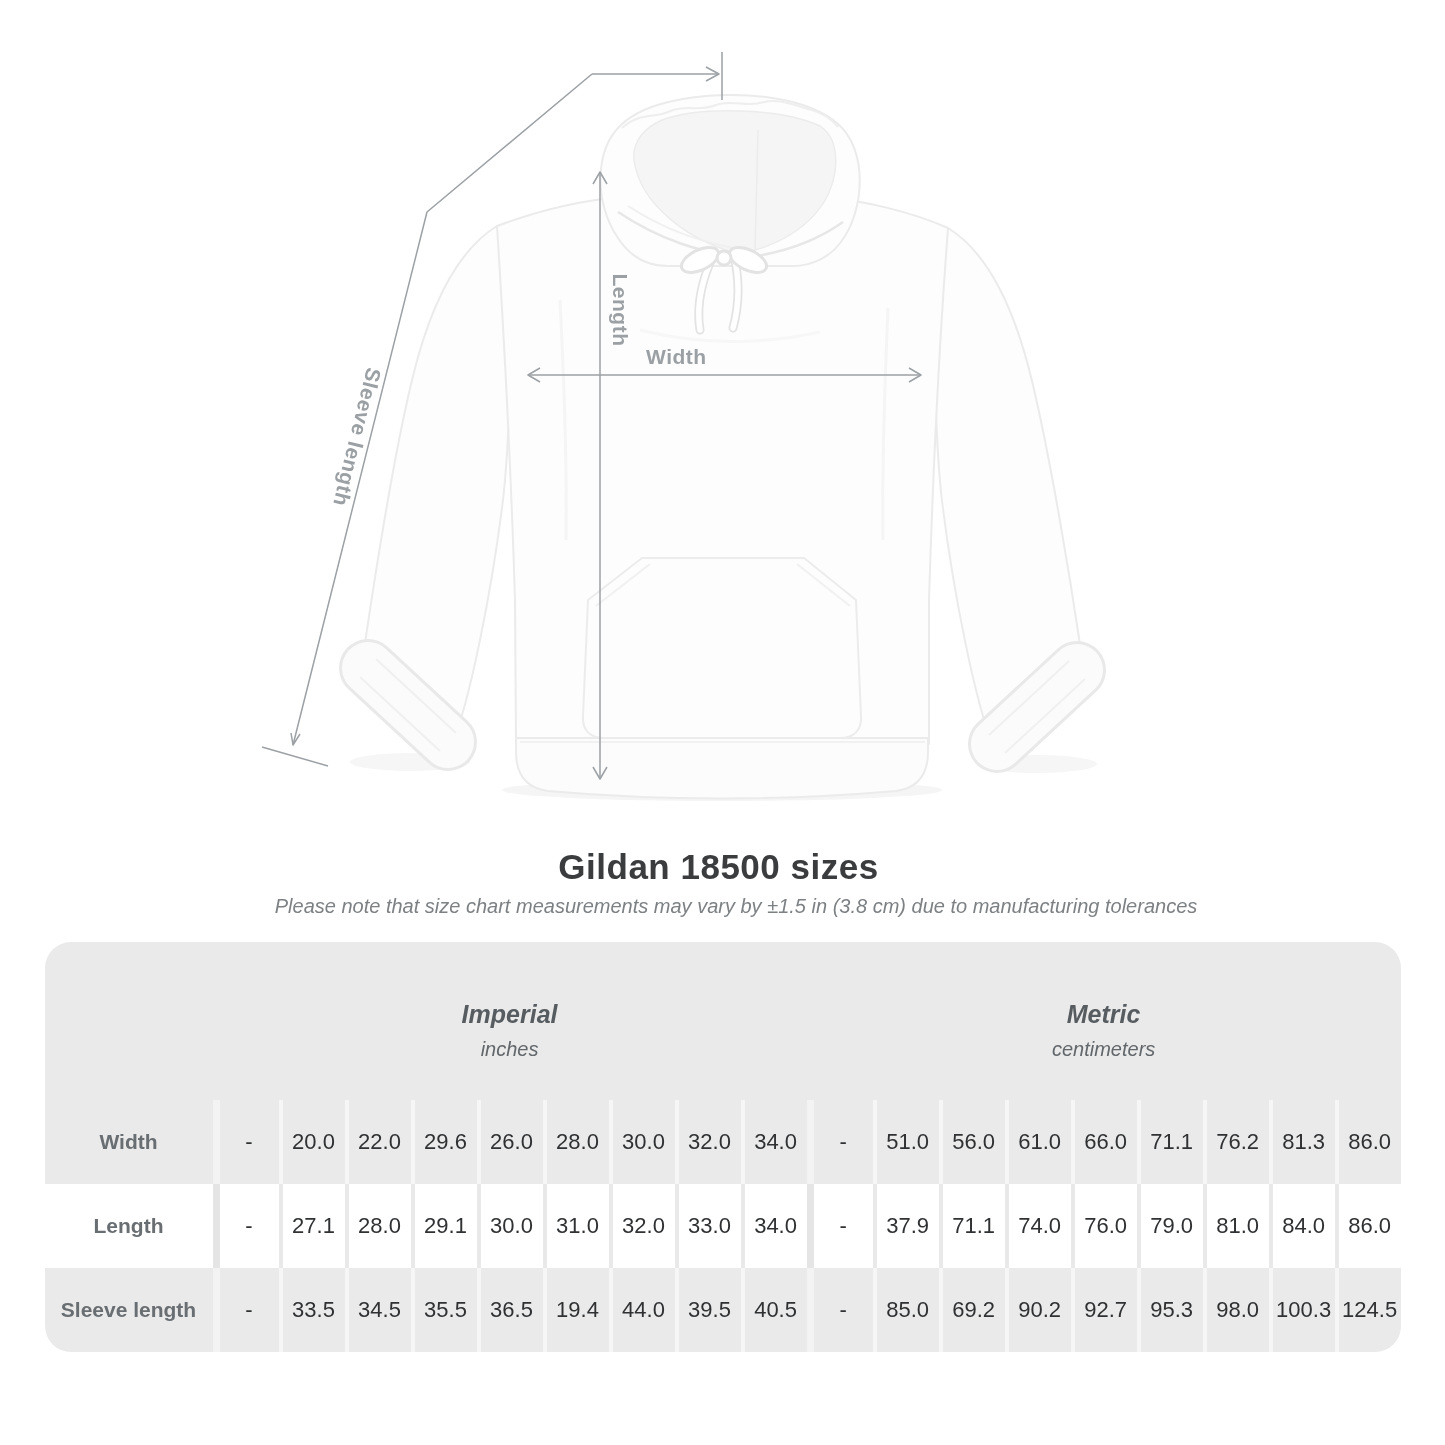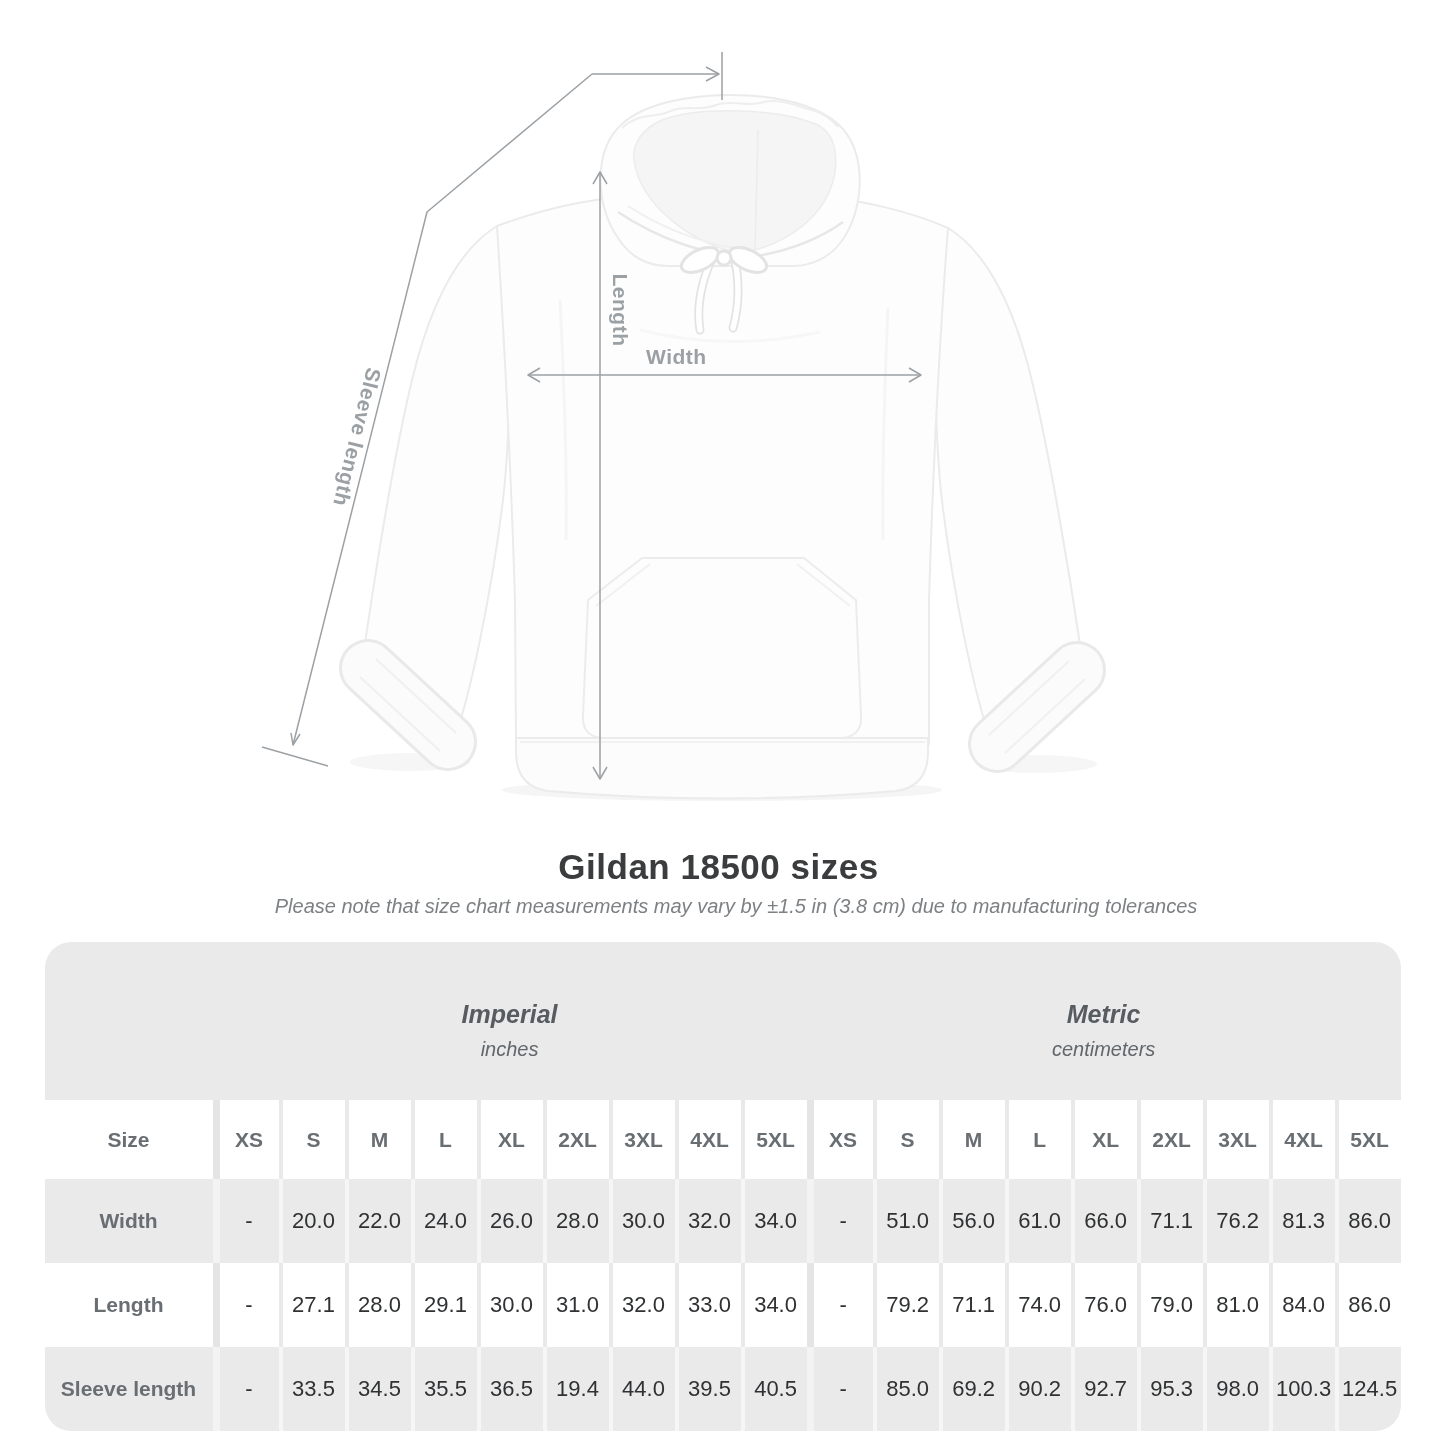--- a/index.html
+++ b/index.html
@@ -201,48 +201,27 @@
       <td colspan="9">
         <div class="unit-title">Imperial</div>
         <div class="unit-sub">inches</div>
       </td>
       <td colspan="9">
         <div class="unit-title">Metric</div>
         <div class="unit-sub">centimeters</div>
       </td>
     </tr>
 
-    <tr class="row-white row-sizes">
-      <td class="hdr">Size</td>
-      <td class="hdr sepw">XS</td>
-      <td class="hdr sep">S</td>
-      <td class="hdr sep">M</td>
-      <td class="hdr sep">L</td>
-      <td class="hdr sep">XL</td>
-      <td class="hdr sep">2XL</td>
-      <td class="hdr sep">3XL</td>
-      <td class="hdr sep">4XL</td>
-      <td class="hdr sep">5XL</td>
-      <td class="hdr sepw">XS</td>
-      <td class="hdr sep">S</td>
-      <td class="hdr sep">M</td>
-      <td class="hdr sep">L</td>
-      <td class="hdr sep">XL</td>
-      <td class="hdr sep">2XL</td>
-      <td class="hdr sep">3XL</td>
-      <td class="hdr sep">4XL</td>
-      <td class="hdr sep">5XL</td>
-    </tr>
 
     <tr class="row-gray row-data">
       <td class="hdr">Width</td>
       <td class="val sepw">-</td>
       <td class="val sep">20.0</td>
       <td class="val sep">22.0</td>
-      <td class="val sep">24.0</td>
+      <td class="val sep">29.6</td>
       <td class="val sep">26.0</td>
       <td class="val sep">28.0</td>
       <td class="val sep">30.0</td>
       <td class="val sep">32.0</td>
       <td class="val sep">34.0</td>
       <td class="val sepw">-</td>
       <td class="val sep">51.0</td>
       <td class="val sep">56.0</td>
       <td class="val sep">61.0</td>
       <td class="val sep">66.0</td>
@@ -257,21 +236,21 @@
       <td class="val sepw">-</td>
       <td class="val sep">27.1</td>
       <td class="val sep">28.0</td>
       <td class="val sep">29.1</td>
       <td class="val sep">30.0</td>
       <td class="val sep">31.0</td>
       <td class="val sep">32.0</td>
       <td class="val sep">33.0</td>
       <td class="val sep">34.0</td>
       <td class="val sepw">-</td>
-      <td class="val sep">79.2</td>
+      <td class="val sep">37.9</td>
       <td class="val sep">71.1</td>
       <td class="val sep">74.0</td>
       <td class="val sep">76.0</td>
       <td class="val sep">79.0</td>
       <td class="val sep">81.0</td>
       <td class="val sep">84.0</td>
       <td class="val sep">86.0</td>
     </tr>
 
     <tr class="row-gray row-data">

